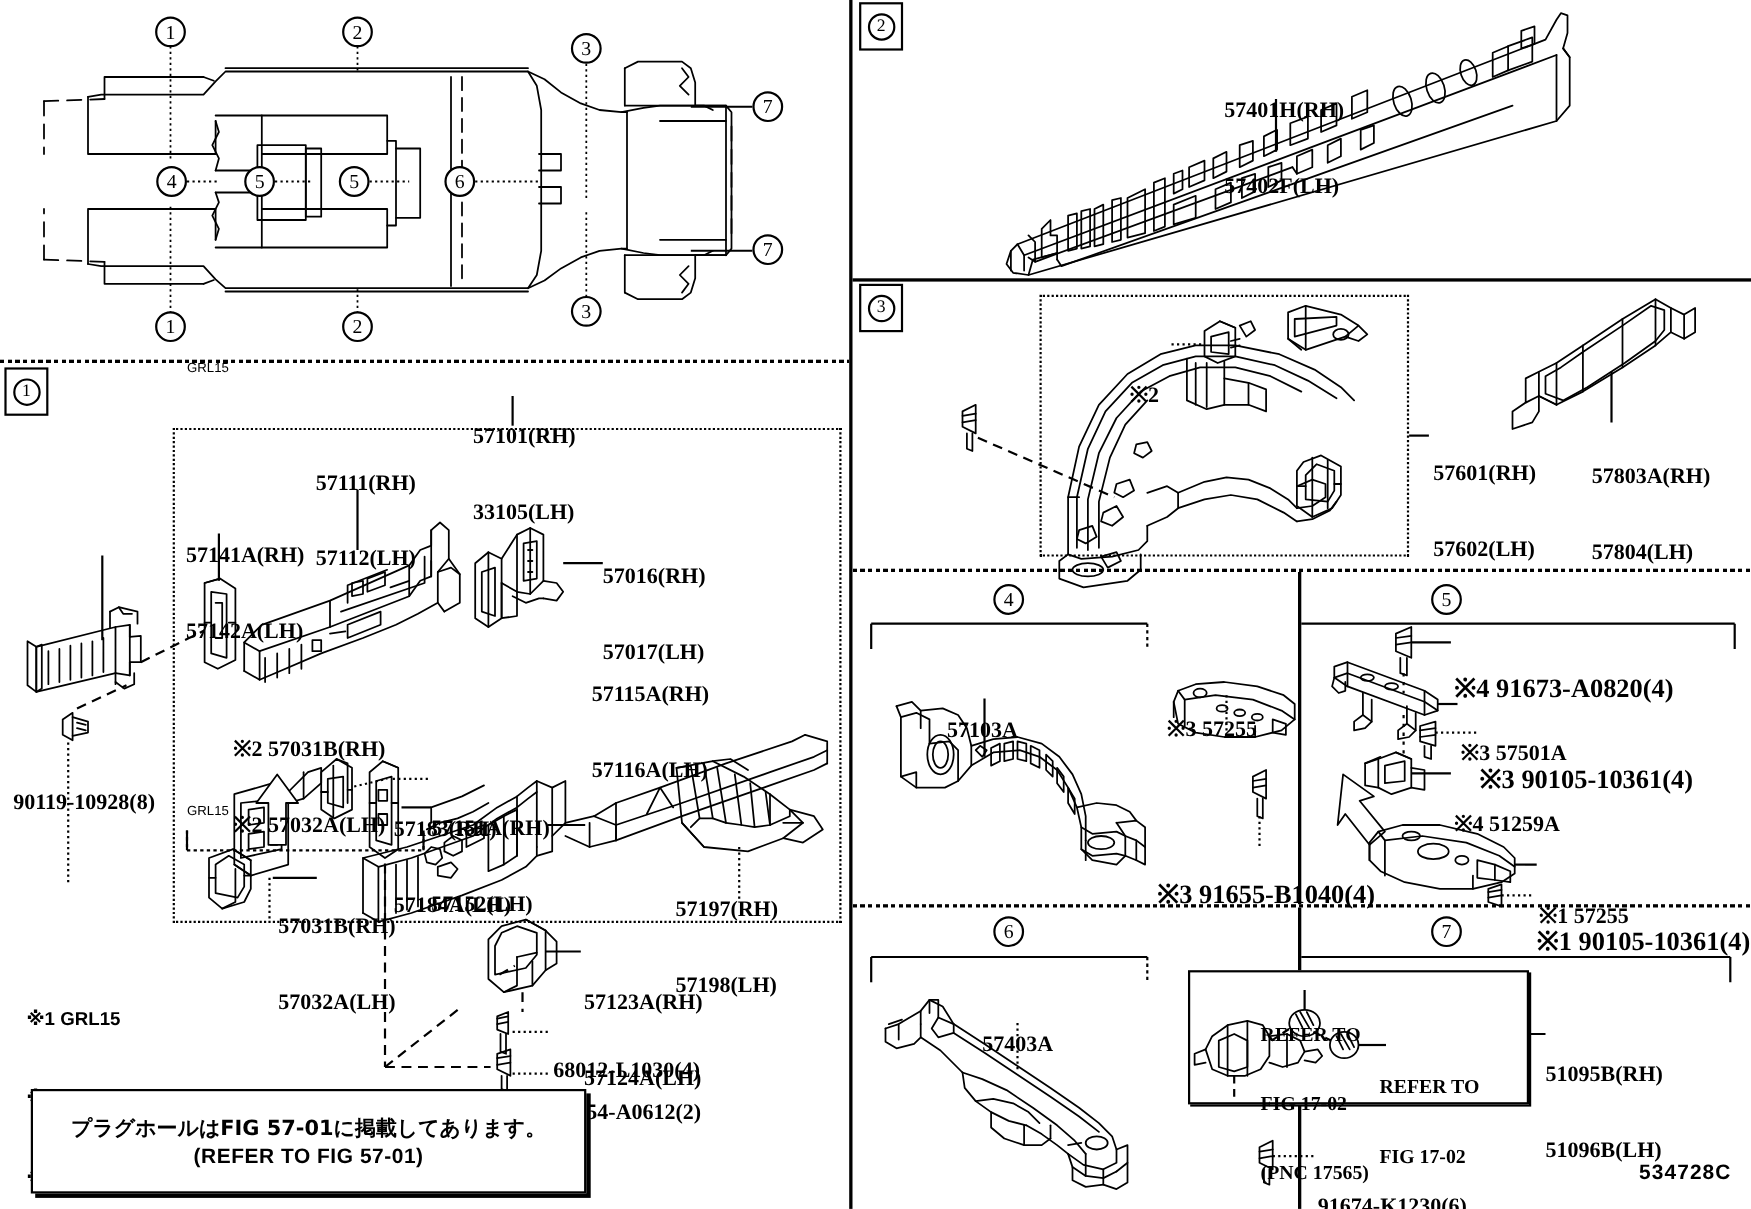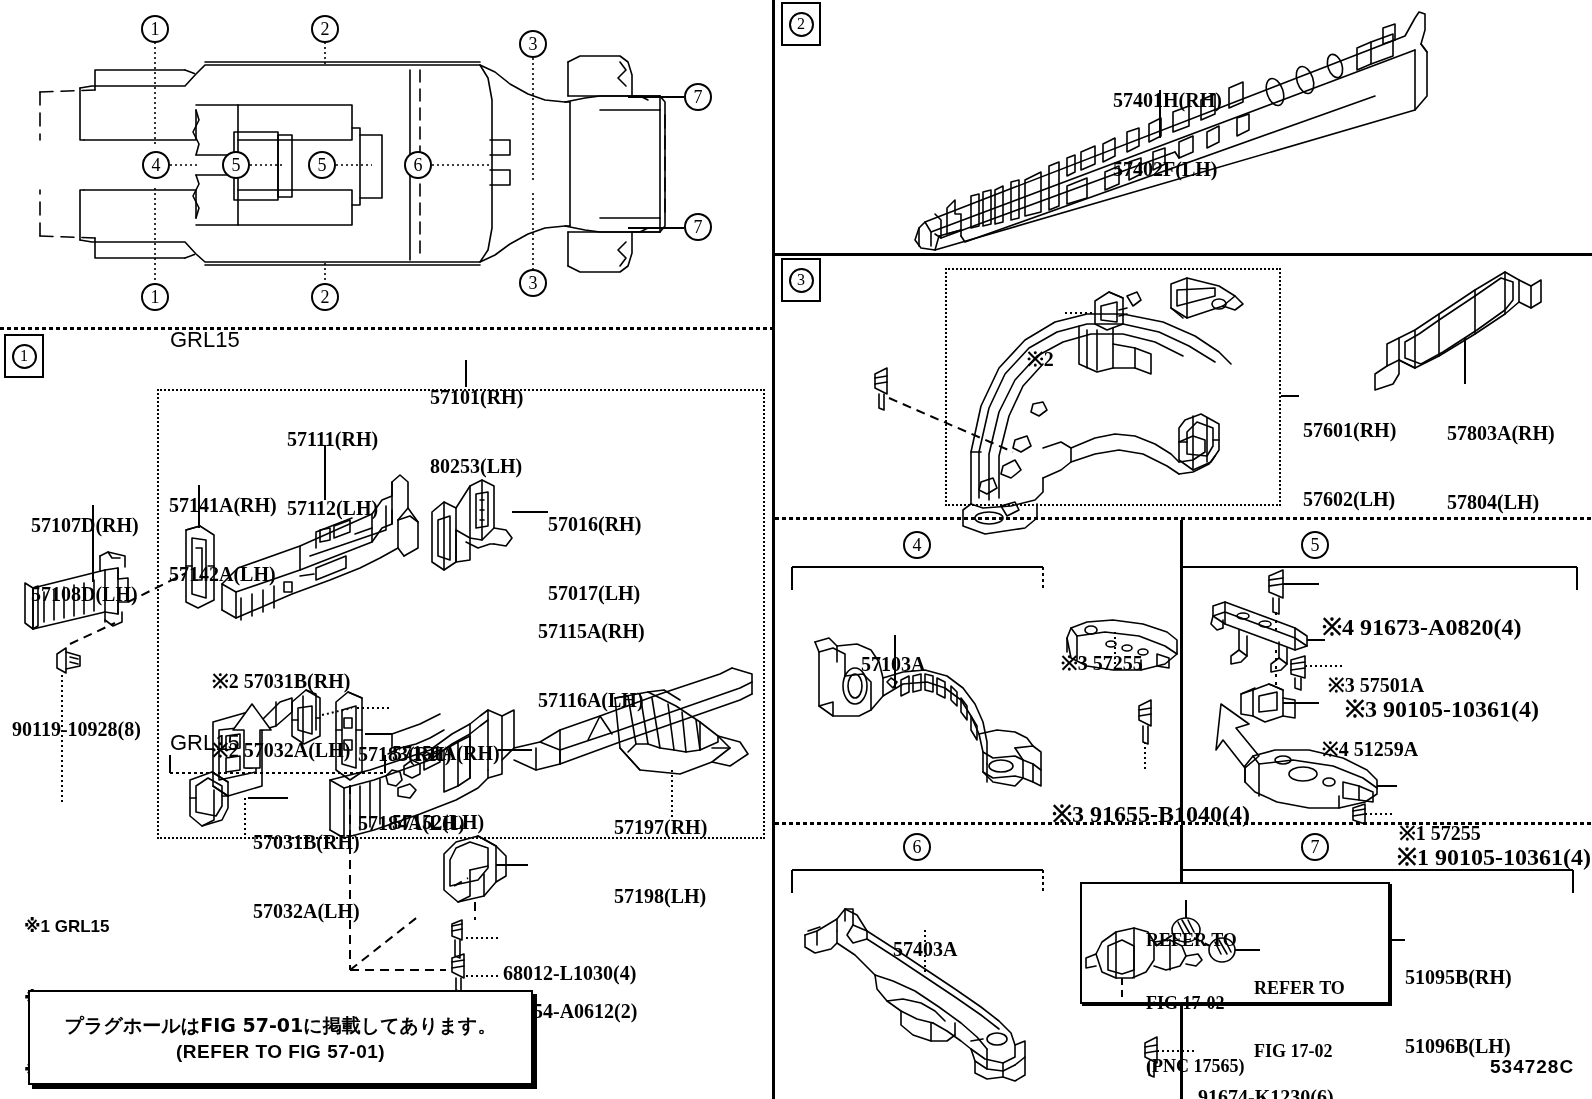--- a/index.html
+++ b/index.html
@@ -34,21 +34,21 @@
   .pn.sm { font-size: 24px; line-height: 21px; }
   .note {
     font-family: "Liberation Sans", "DejaVu Sans", sans-serif;
     font-weight: bold;
     font-size: 17px;
     line-height: 24px;
     white-space: pre;
   }
   .grl-lab {
     font-family: "Liberation Sans", "DejaVu Sans", sans-serif;
-    font-size: 22px;
+    font-size: 12px;
     font-weight: normal;
     white-space: pre;
   }
   .figid {
     font-family: "Liberation Sans", "DejaVu Sans", sans-serif;
     font-size: 19px;
     font-weight: bold;
     letter-spacing: 1px;
   }
   .jp {
@@ -466,42 +466,38 @@
         <line x1="350" y1="455" x2="350" y2="640"></line>
         <line x1="350" y1="640" x2="420" y2="585"></line>
         <line x1="475" y1="572" x2="475" y2="590"></line>
         <line x1="350" y1="640" x2="446" y2="640"></line>
         <line x1="454" y1="556" x2="468" y2="548"></line>
       </g>
     </svg>
 
     <div class="abs pn" style="left:430px; top:10px; text-align:left;">
       <div>57101(RH)</div>
-      <div>80253(LH)</div>
+      <div>33105(LH)</div>
     </div>
 
     <div class="abs pn" style="left:287px; top:52px;">
       <div>57111(RH)</div>
       <div>57112(LH)</div>
     </div>
 
     <div class="abs pn" style="left:169px; top:118px;">
       <div>57141A(RH)</div>
       <div>57142A(LH)</div>
     </div>
 
     <div class="abs pn" style="left:548px; top:137px;">
       <div>57016(RH)</div>
       <div>57017(LH)</div>
     </div>
 
-    <div class="abs pn" style="left:31px; top:138px;">
-      <div>57107D(RH)</div>
-      <div>57108D(LH)</div>
-    </div>
 
     <div class="abs pn" style="left:358px; top:367px; top:367px;">
       <div>57183(RH)</div>
       <div>57184A(LH)</div>
     </div>
 
     <div class="abs pn" style="left:538px; top:244px;">
       <div>57115A(RH)</div>
       <div>57116A(LH)</div>
     </div>
@@ -518,20 +514,24 @@
     <div class="abs pn" style="left:392px; top:366px;">
       <div>57151A(RH)</div>
       <div>57152(LH)</div>
     </div>
 
     <div class="abs pn" style="left:614px; top:440px;">
       <div>57197(RH)</div>
       <div>57198(LH)</div>
     </div>
 
+    <div class="abs pn" style="left:531px; top:524px;">
+      <div>57123A(RH)</div>
+      <div>57124A(LH)</div>
+    </div>
 
     <div class="abs pn" style="left:503px; top:586px;">
       <div>68012-L1030(4)</div>
     </div>
 
     <div class="abs pn" style="left:503px; top:624px;">
       <div>91554-A0612(2)</div>
     </div>
 
     <div class="abs grl-lab" style="left:170px; top:400px;">GRL15</div>

